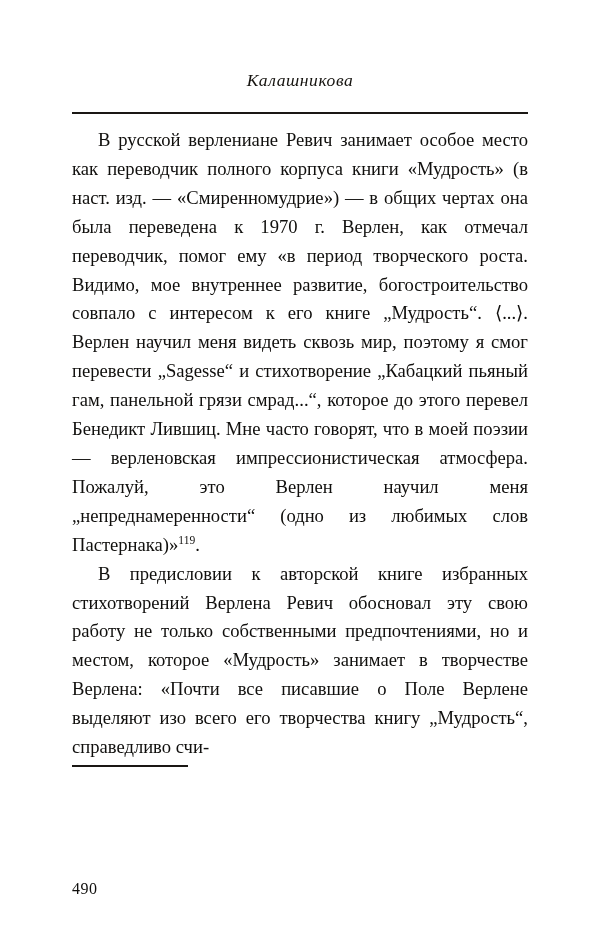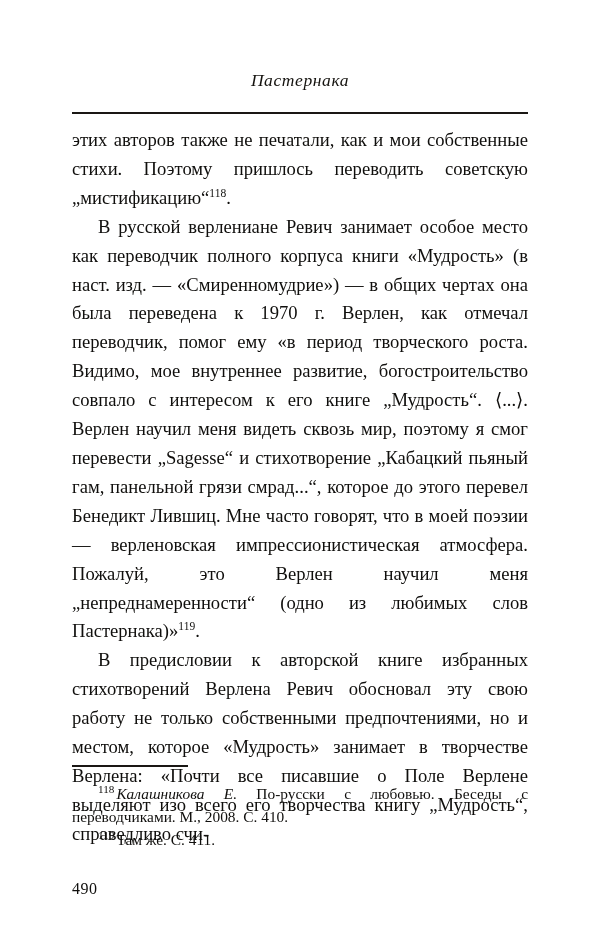--- a/index.html
+++ b/index.html
@@ -103,31 +103,26 @@
     font-size: 16px;
     letter-spacing: 0.5px;
     color: #100f0d;
   }
 </style>
 </head>
 <body>
 
 <div class="page">
 
-  <div class="running-head">Пастернака</div>
+  <div class="running-head">Калашникова</div>
   <div class="head-rule"></div>
 
   <div class="body-block">
-    <p class="para"><span>этих авторов также не печатали, как и мои собственные стихи. Поэтому пришлось переводить советскую „мистификацию“</span><span class="sup">118</span><span>.</span></p>
     <p class="para indent"><span>В русской верлениане Ревич занимает особое место как переводчик полного корпуса книги «Мудрость» (в наст. изд. — «Смиренномудрие») — в общих чертах она была переведена к 1970 г. Верлен, как отмечал переводчик, помог ему «в период творческого роста. Видимо, мое внутреннее развитие, богостроительство совпало с интересом к его книге „Мудрость“. ⟨...⟩. Верлен научил меня видеть сквозь мир, поэтому я смог перевести „Sagesse“ и стихотворение „Кабацкий пьяный гам, панельной грязи смрад...“, которое до этого перевел Бенедикт Лившиц. Мне часто говорят, что в моей поэзии — верленовская импрессионистическая атмосфера. Пожалуй, это Верлен научил меня „непреднамеренности“ (одно из любимых слов Пастернака)»</span><span class="sup">119</span><span>.</span></p>
     <p class="para indent"><span>В предисловии к авторской книге избранных стихотворений Верлена Ревич обосновал эту свою работу не только собственными предпочтениями, но и местом, которое «Мудрость» занимает в творчестве Верлена: «Почти все писавшие о Поле Верлене выделяют изо всего его творчества книгу „Мудрость“, справедливо счи-</span></p>
   </div>
 
   <div class="footnote-rule"></div>
 
-  <div class="footnotes">
-    <p class="fn"><span class="fn-num">118</span><span class="fn-it">Калашникова Е.</span><span> По-русски с любовью. Беседы с переводчиками. М., 2008. С. 410.</span></p>
-    <p class="fn"><span class="fn-num">119</span><span>Там же. С. 411.</span></p>
-  </div>
 
   <div class="folio">490</div>
 
 </div>
 
 </body></html>

